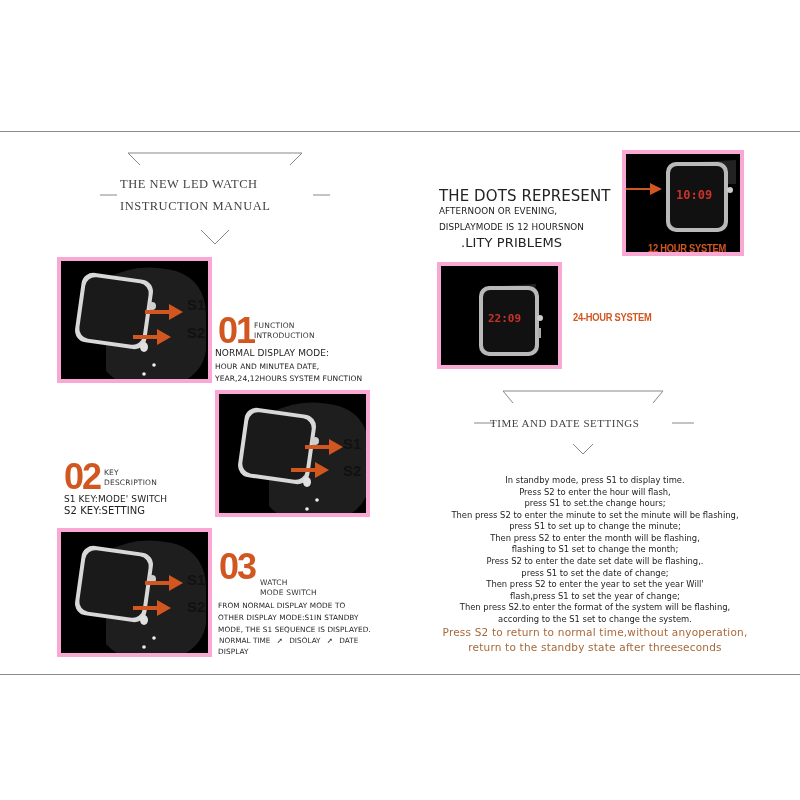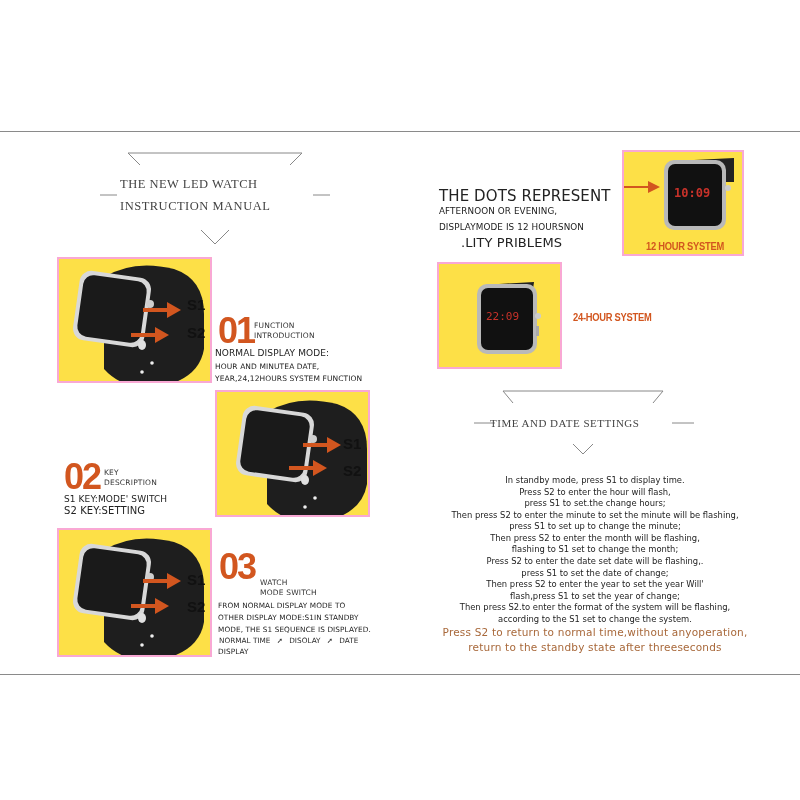--- a/index.html
+++ b/index.html
@@ -1,20 +1,20 @@
 <!DOCTYPE html>
 <html><head>
 <meta charset="utf-8">
 <style>
   html, body { margin:0; padding:0; background:#ffffff; }
   body { width:800px; height:800px; position:relative; overflow:hidden; font-family:"DejaVu Sans", sans-serif; color:#2a2a2a; }
   .abs { position:absolute; }
   .hline { position:absolute; height:1px; background:#8a8a8a; }
   .serif-title { font-family:"Liberation Serif", "DejaVu Serif", serif; color:#444; letter-spacing:0.5px; text-align:left; }
-  .box { position:absolute; border:2px solid #f9a8d4; background:#fde047; overflow:hidden; box-sizing:border-box; }
+  .box { position:absolute; border:4px solid #f9a8d4; background:#000000; overflow:hidden; box-sizing:border-box; }
   .sq { position:absolute; font-family:"Liberation Sans", sans-serif; font-weight:bold; font-size:15px; color:#111; }
   .big-num { position:absolute; font-family:"Liberation Sans", sans-serif; font-weight:bold; color:#d2561f; font-size:36px; letter-spacing:-2px; line-height:1; }
   .small-caps { position:absolute; font-size:7.5px; color:#333; line-height:10px; letter-spacing:0.2px; }
   .body-cap { position:absolute; font-size:8px; color:#222; line-height:11.5px; letter-spacing:0.1px; white-space:nowrap; }
   .orange-cap { position:absolute; font-family:"Liberation Sans", sans-serif; font-weight:bold; color:#d2561f; font-size:11px; letter-spacing:-0.3px; transform:scaleX(0.85); transform-origin:left; white-space:nowrap; }
   .instr { position:absolute; left:430px; width:330px; text-align:center; font-size:8.4px; line-height:11.8px; color:#222; }
   .instr-orange { position:absolute; left:430px; width:330px; text-align:center; font-size:10.5px; line-height:15.5px; color:#a8683a; letter-spacing:0.2px; }
   .ornament { position:absolute; }
 </style>
 </head>
@@ -126,21 +126,21 @@
 </div>
 
 <div class="box" style="left:437px;top:262px;width:125px;height:107px;">
   <svg width="125" height="107" viewBox="0 0 125 107" style="position:absolute;left:0;top:0;">
     <path d="M60,20 L95,18 L92,40 L70,40 Z" fill="#222"></path>
     <rect x="38" y="20" width="60" height="70" rx="10" fill="#b9b9b9"></rect>
     <rect x="42" y="24" width="52" height="62" rx="7" fill="#111"></rect>
     <circle cx="99" cy="52" r="3" fill="#ccc"></circle>
     <rect x="97" y="62" width="3" height="10" fill="#aaa"></rect>
   </svg>
-  <div class="abs" style="left:47px;top:46px;color:#c8322a;font-family:'DejaVu Sans Mono',monospace;font-size:11px;font-weight:normal;">22:09</div>
+  <div class="abs" style="left:47px;top:46px;color:#c8322a;font-family:'DejaVu Sans Mono',monospace;font-size:11px;font-weight:bold;">22:09</div>
 </div>
 <div class="orange-cap" style="left:573px;top:311px;font-size:11px;">24-HOUR SYSTEM</div>
 
 <svg class="ornament" style="left:470px;top:388px;" width="230" height="75" viewBox="0 0 230 75">
   <line x1="33" y1="3" x2="193" y2="3" stroke="#888" stroke-width="1"></line>
   <line x1="33" y1="3" x2="43" y2="15" stroke="#888" stroke-width="1"></line>
   <line x1="193" y1="3" x2="183" y2="15" stroke="#888" stroke-width="1"></line>
   <line x1="4" y1="35" x2="25" y2="35" stroke="#888" stroke-width="1"></line>
   <line x1="202" y1="35" x2="224" y2="35" stroke="#888" stroke-width="1"></line>
   <polyline points="103,56 113,66 123,56" stroke="#888" stroke-width="1" fill="none"></polyline>

